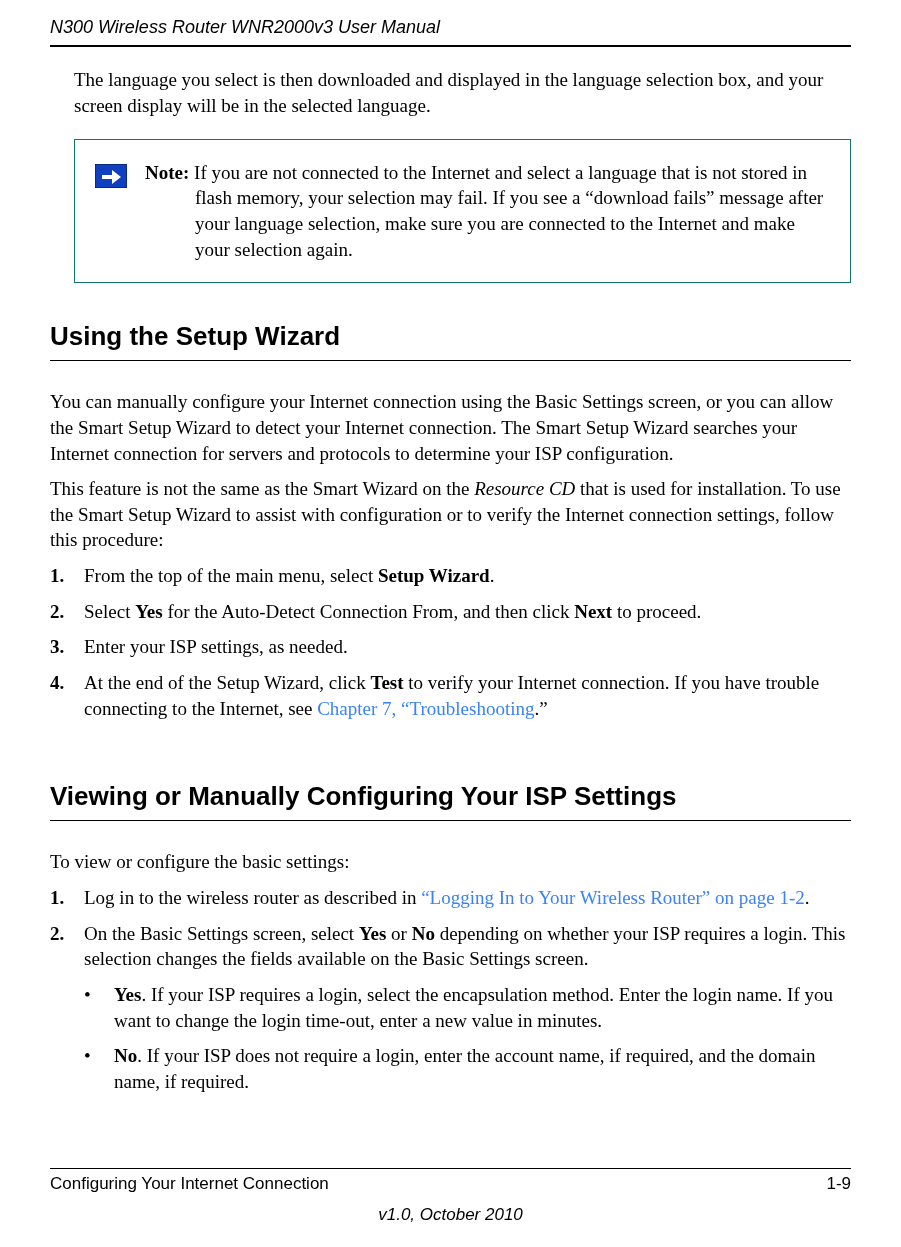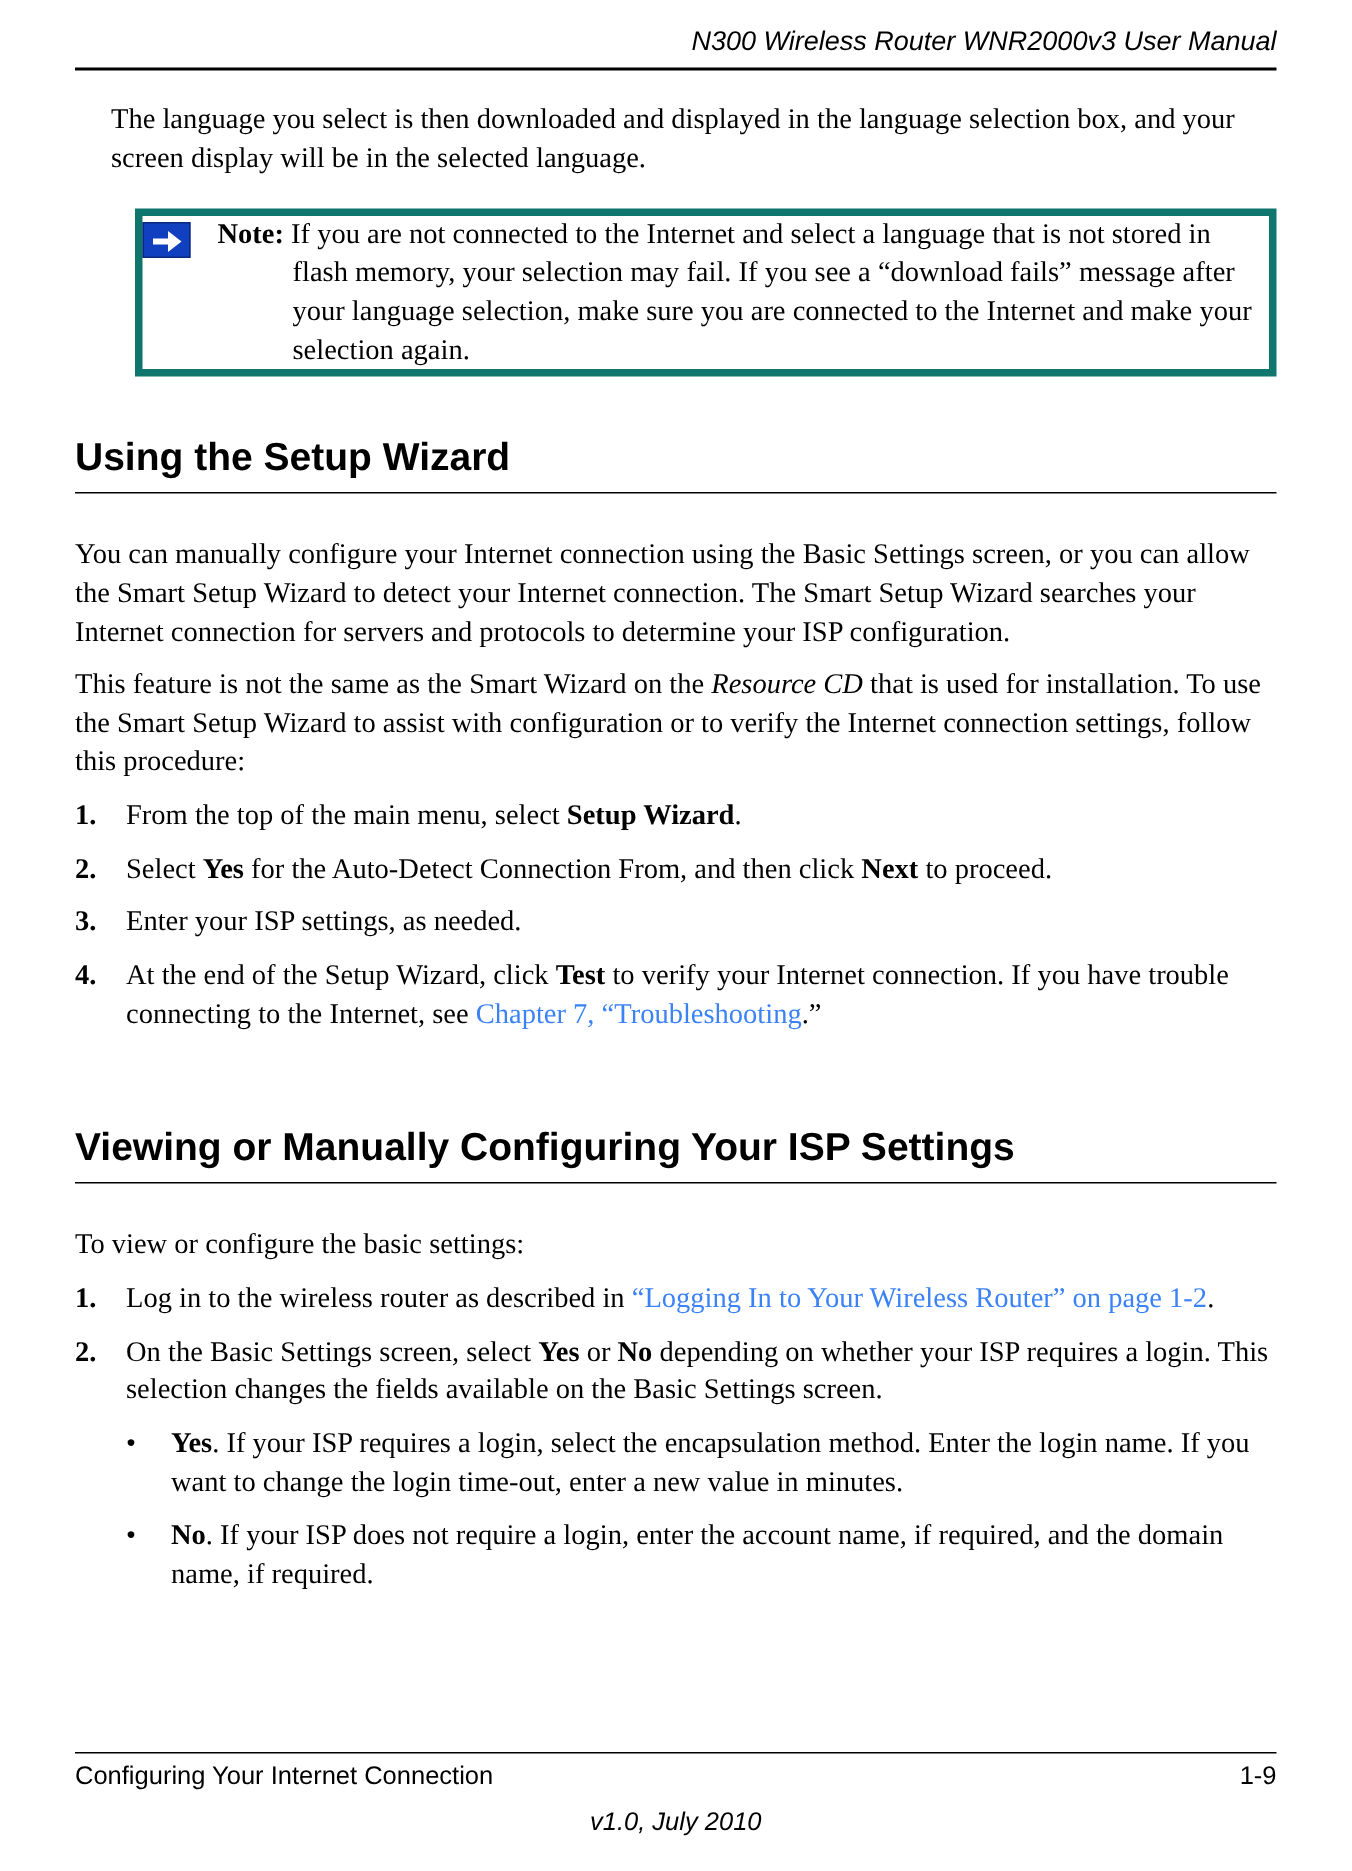--- a/index.html
+++ b/index.html
@@ -12,38 +12,37 @@
       font-size: 19px;
       line-height: 1.35;
       color: #000;
       background: #fff;
       width: 901px;
       height: 1247px;
       padding: 15px 50px 20px 50px;
       position: relative;
     }
     .header {
-      text-align: right;
       font-style: italic;
       font-family: Arial, Helvetica, sans-serif;
       font-size: 18px;
       border-bottom: 2px solid #000;
       padding-bottom: 6px;
       margin-bottom: 20px;
     }
     .intro-para {
       margin-left: 24px;
       margin-bottom: 20px;
     }
     .note-box {
-      border: 5px solid #0f766e;
-      margin-left: 40px;
+      border: 1px solid #0f766e;
+      margin-left: 24px;
       margin-bottom: 36px;
       display: flex;
-      padding: 0;
+      padding: 20px;
     }
     .note-icon-cell {
       width: 50px;
       flex-shrink: 0;
       padding-top: 4px;
     }
     .note-icon {
       width: 32px;
       height: 24px;
       background: #1040c0;
@@ -246,14 +245,14 @@
       <span class="bold">No</span><span>. If your ISP does not require a login, enter the account name, if required, and the domain name, if required.</span>
     </span>
   </li>
 </ul>
 
 <div class="footer">
   <div class="footer-line">
     <span>Configuring Your Internet Connection</span>
     <span>1-9</span>
   </div>
-  <div class="footer-version">v1.0, July 2010</div>
+  <div class="footer-version">v1.0, October 2010</div>
 </div>
 
 </body></html>

